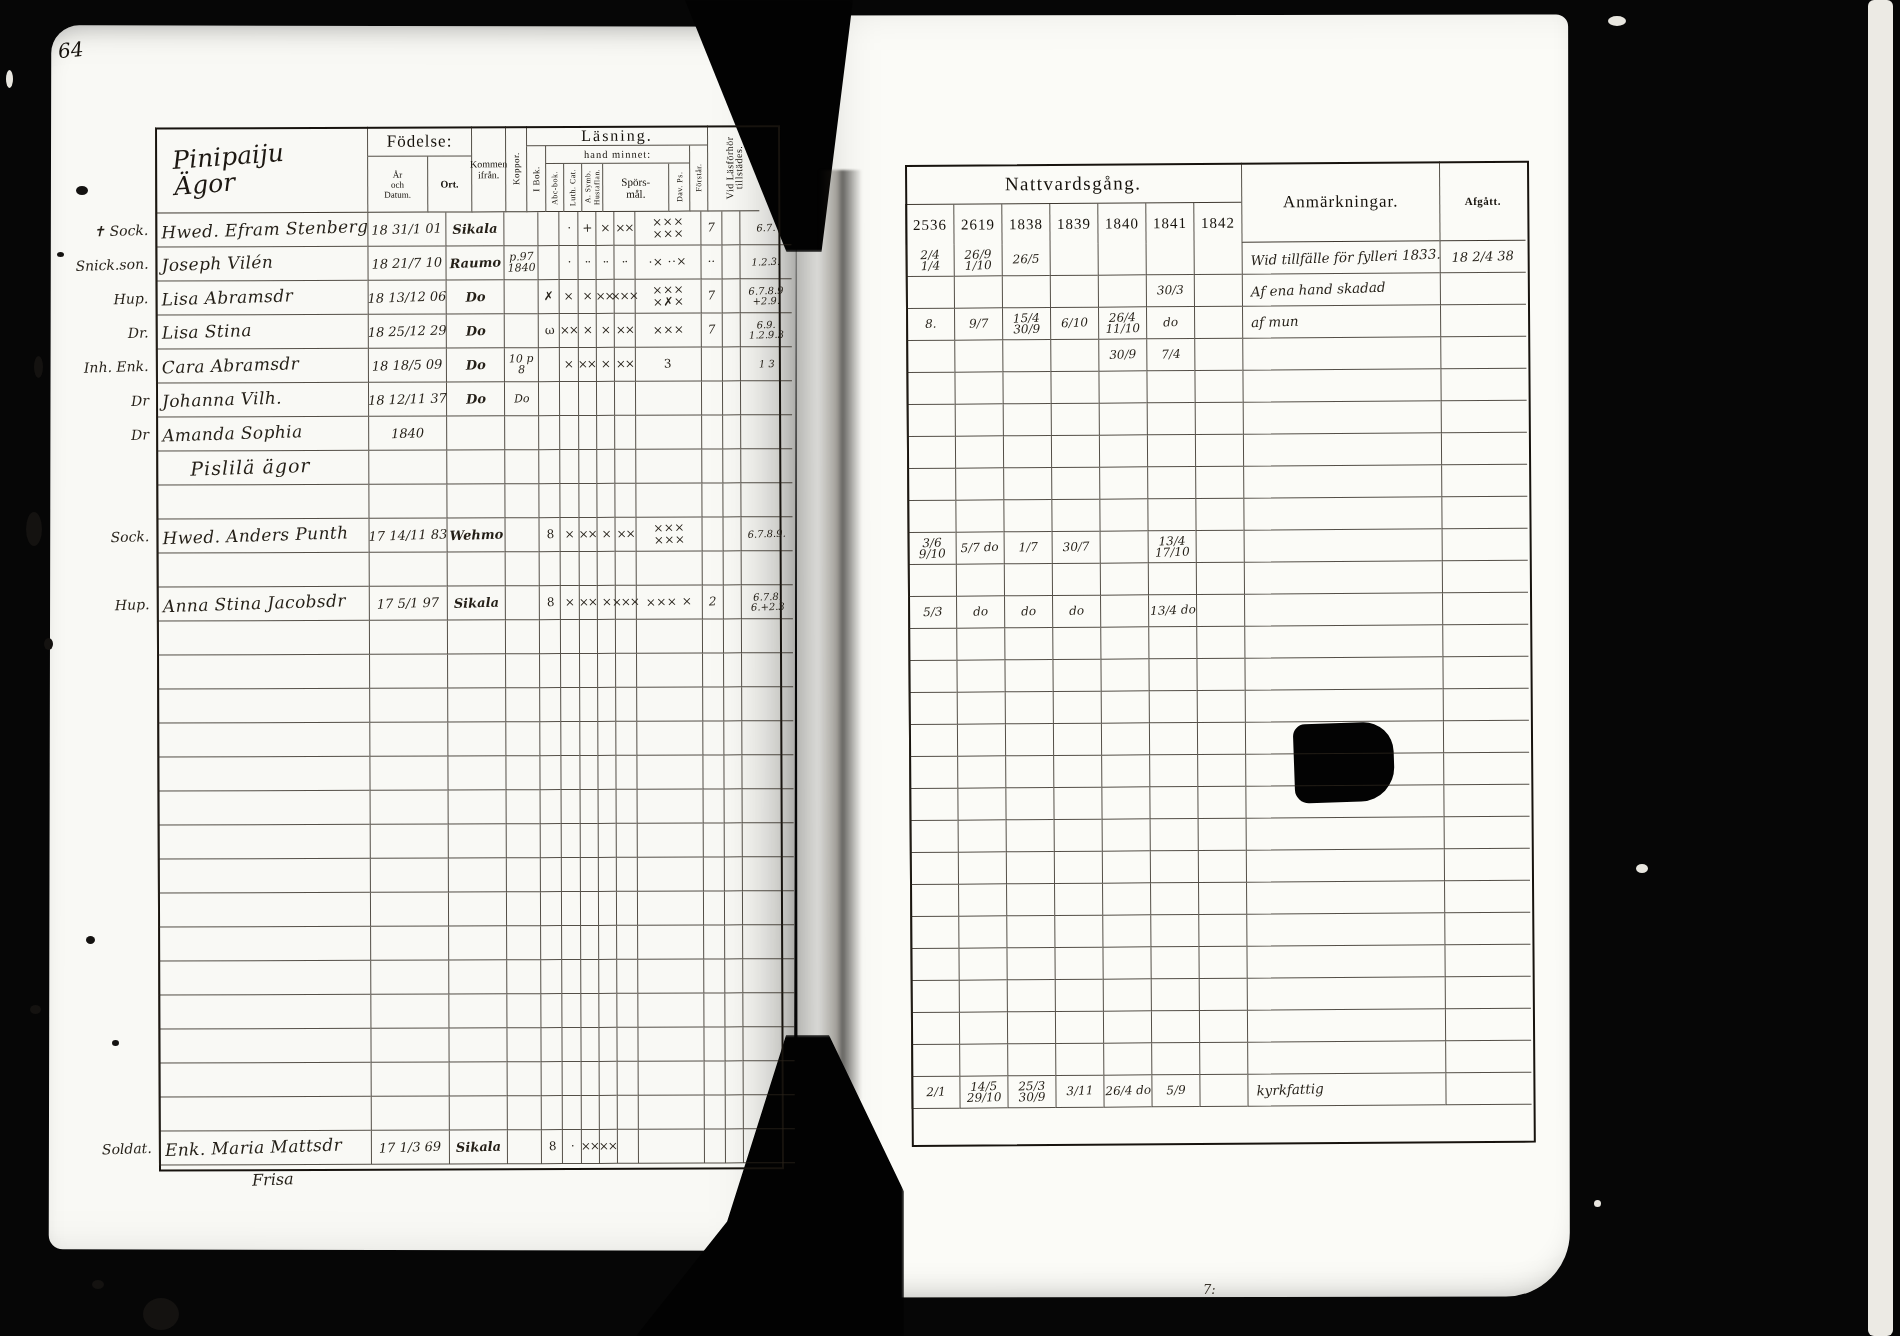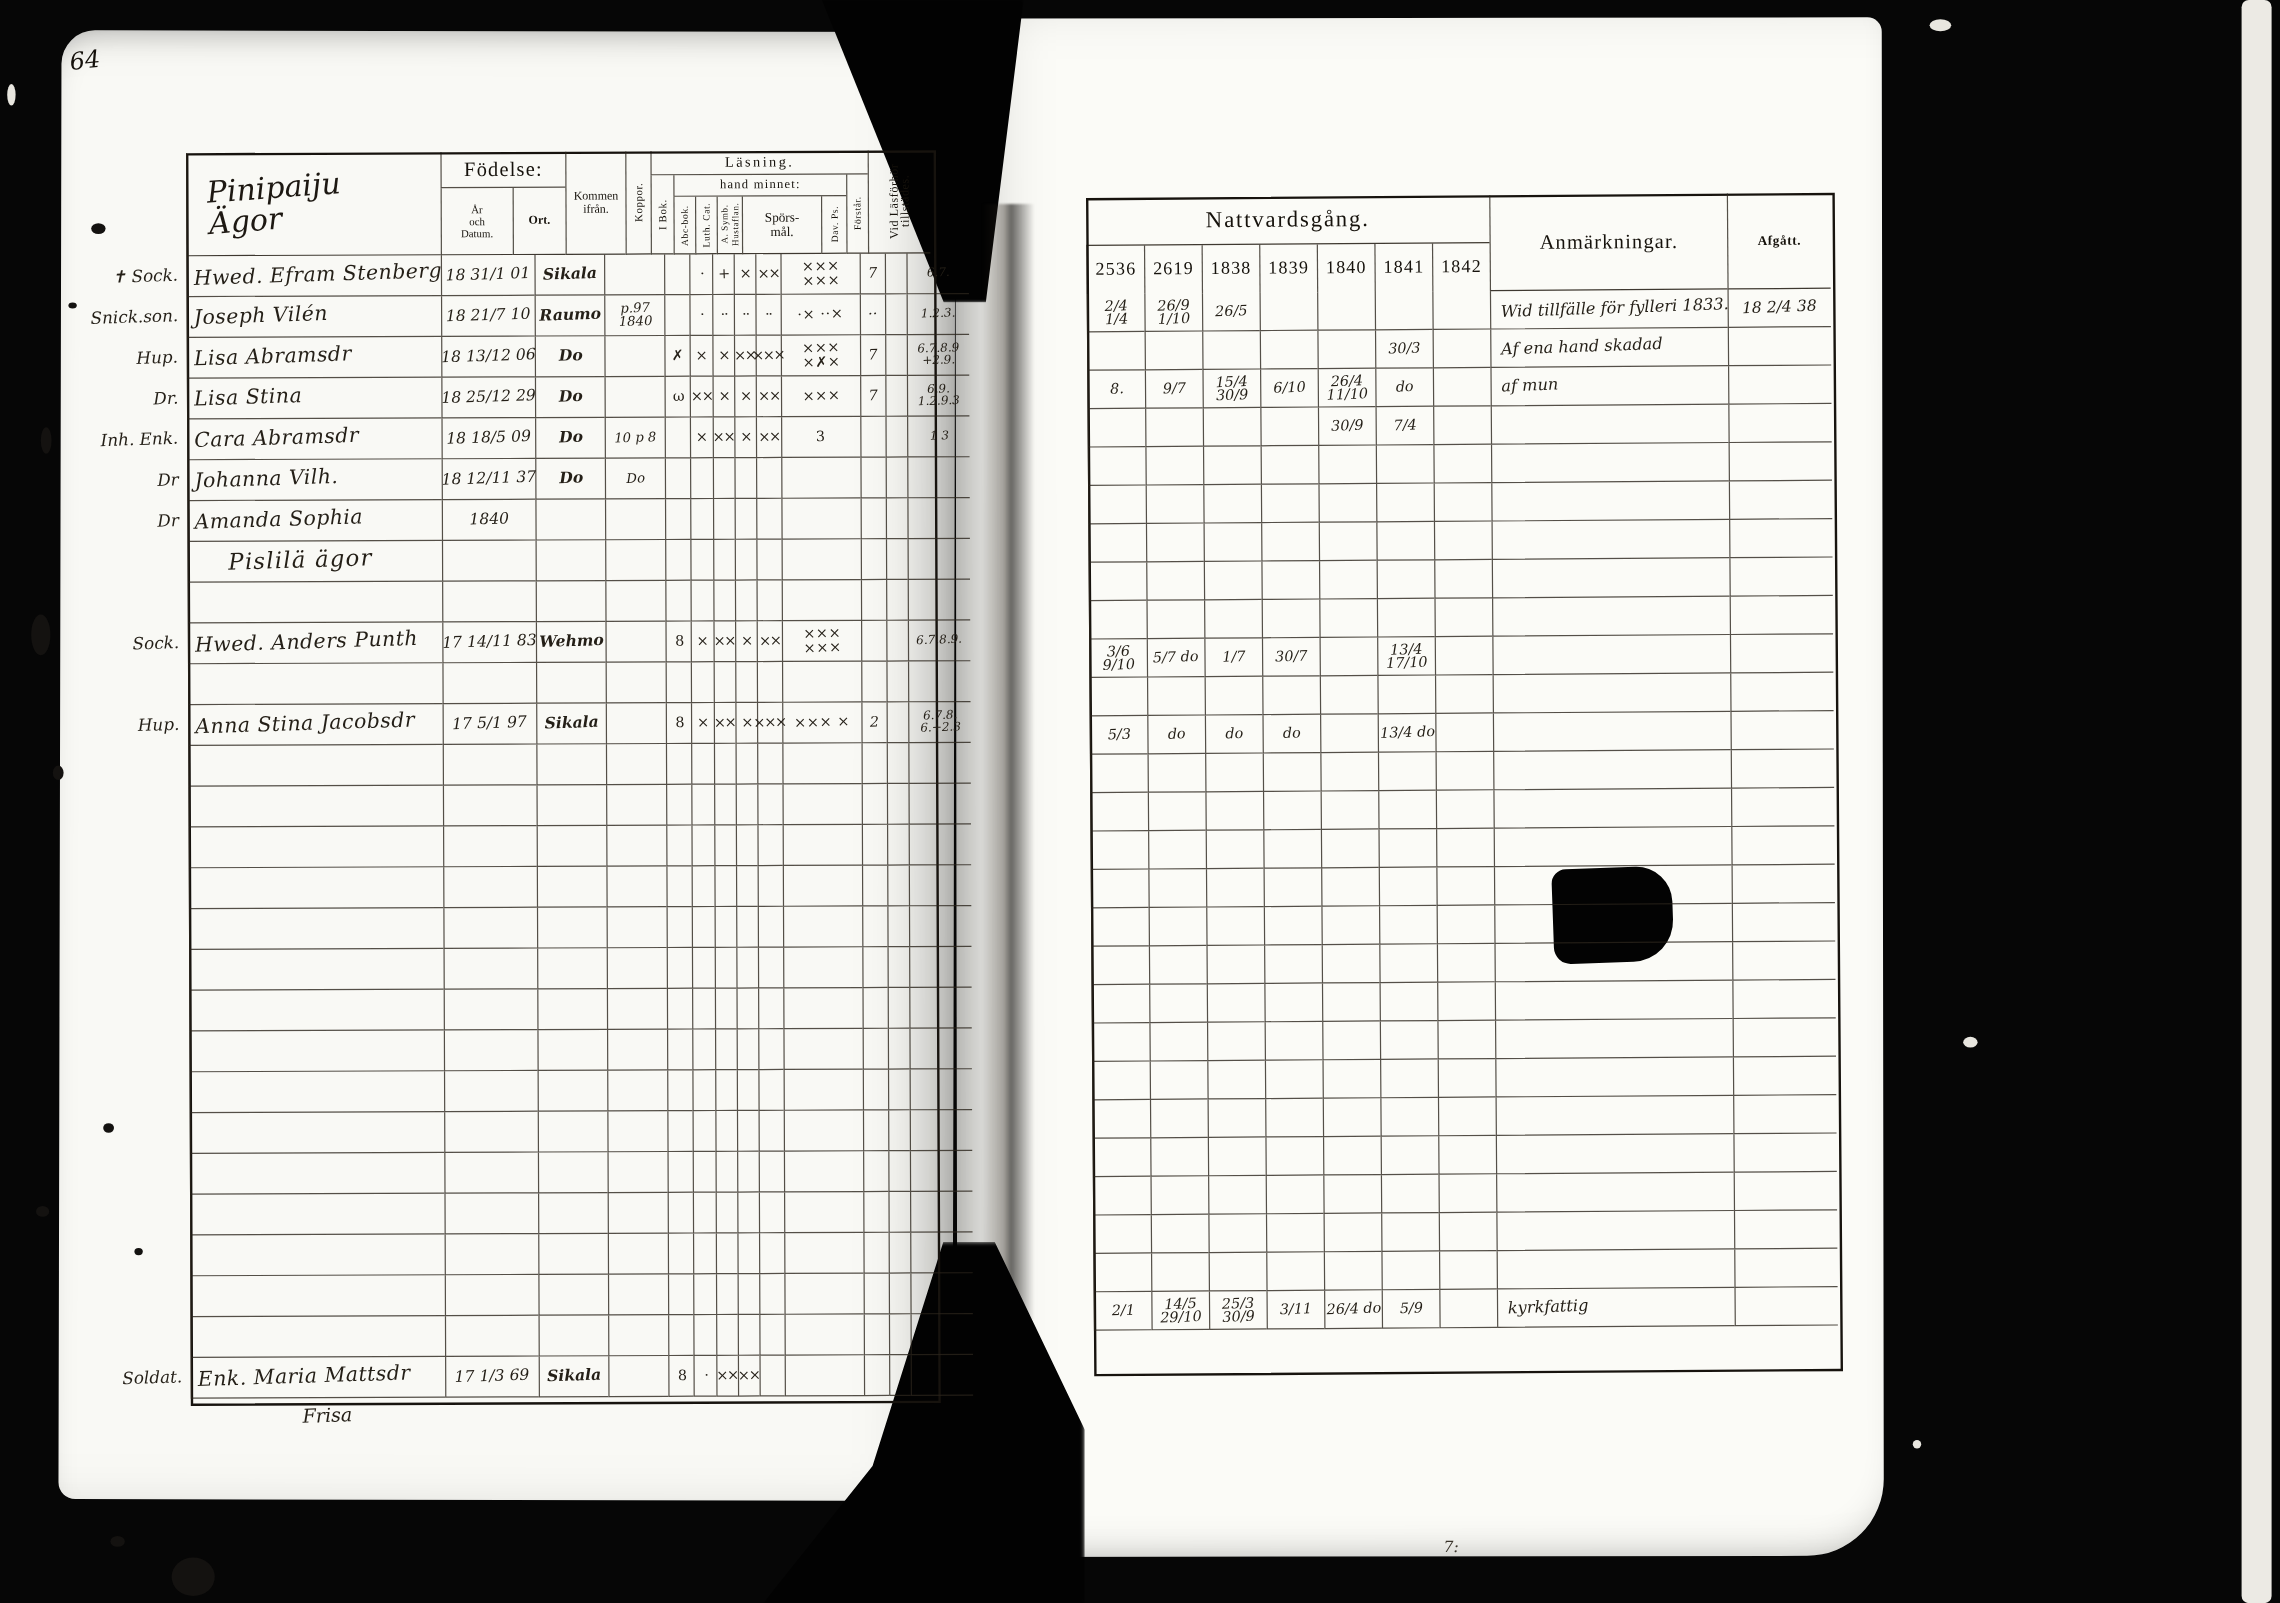--- a/index.html
+++ b/index.html
@@ -32,21 +32,21 @@
         display:flex;align-items:center;justify-content:center;position:relative;overflow:visible;}
   .cell span{white-space:pre-line;}
   
   #ltable{position:absolute;left:55px;top:128px;transform:rotate(-0.22deg);transform-origin:top left;}
   #lframe{position:absolute;left:100px;top:0;width:621px;height:1040px;border:2px solid #17130e;pointer-events:none;}
   .lrow{height:34px;}
   .lc-prefix{width:100px;border:none;justify-content:flex-end;padding-right:7px;background:transparent;}
   .lc-name{width:212px;justify-content:flex-start;padding-left:5px;}
   .lc-born{width:78px;}
   .lc-ort{width:58px;font-weight:bold;}
-  .lc-kommen{width:50px;}
+  .lc-kommen{width:34px;}
   .lc-koppor{width:21px;}
   .lc-ibok{width:19px;}
   .lc-abc{width:18px;}
   .lc-luth{width:18px;}
   .lc-symb{width:21px;}
   .lc-spors{width:66px;}
   .lc-dav{width:21px;}
   .lc-forstar{width:18px;}
   .lc-vid{width:52px;}
   
@@ -60,21 +60,21 @@
   .hcell{border-left:1px solid rgba(42,36,27,0.8);border-bottom:1px solid rgba(42,36,27,0.9);box-sizing:border-box;}
   .lheader{height:86px;}
   .lheader .lc-prefix{border:none;}
   .hgroup{display:flex;flex-direction:column;box-sizing:border-box;}
   .hgroup-top{display:flex;align-items:center;justify-content:center;
               border-left:1px solid rgba(42,36,27,0.8);border-bottom:1px solid rgba(42,36,27,0.8);box-sizing:border-box;}
   .print{font-family:"Liberation Serif",serif;color:#16120c;}
   .fodelse-label{font-size:17px;letter-spacing:1px;}
   .tiny{font-size:9px;line-height:10px;text-align:center;}
   .kommen-label{font-size:10px;line-height:11px;text-align:center;}
-  .lasning-label{font-size:12px;letter-spacing:2px;}
+  .lasning-label{font-size:16px;letter-spacing:2px;}
   .utur-label{font-size:10.5px;letter-spacing:1px;}
   .vtext{writing-mode:vertical-rl;transform:rotate(180deg);font-size:9px;line-height:9px;
          letter-spacing:0.5px;text-align:center;}
   .vtext.vbig{font-size:10px;}
   .spors-head{font-size:11px;line-height:12px;text-align:center;}
   .nat-title{height:40px;display:flex;align-items:center;justify-content:center;font-size:19px;
              letter-spacing:1.5px;border-bottom:1px solid rgba(42,36,27,0.9);box-sizing:border-box;}
   .ycell{width:48px;box-sizing:border-box;border-left:1px solid rgba(42,36,27,0.8);
          display:flex;align-items:center;justify-content:center;font-size:15px;letter-spacing:1px;
          font-family:"Liberation Serif",serif;}

